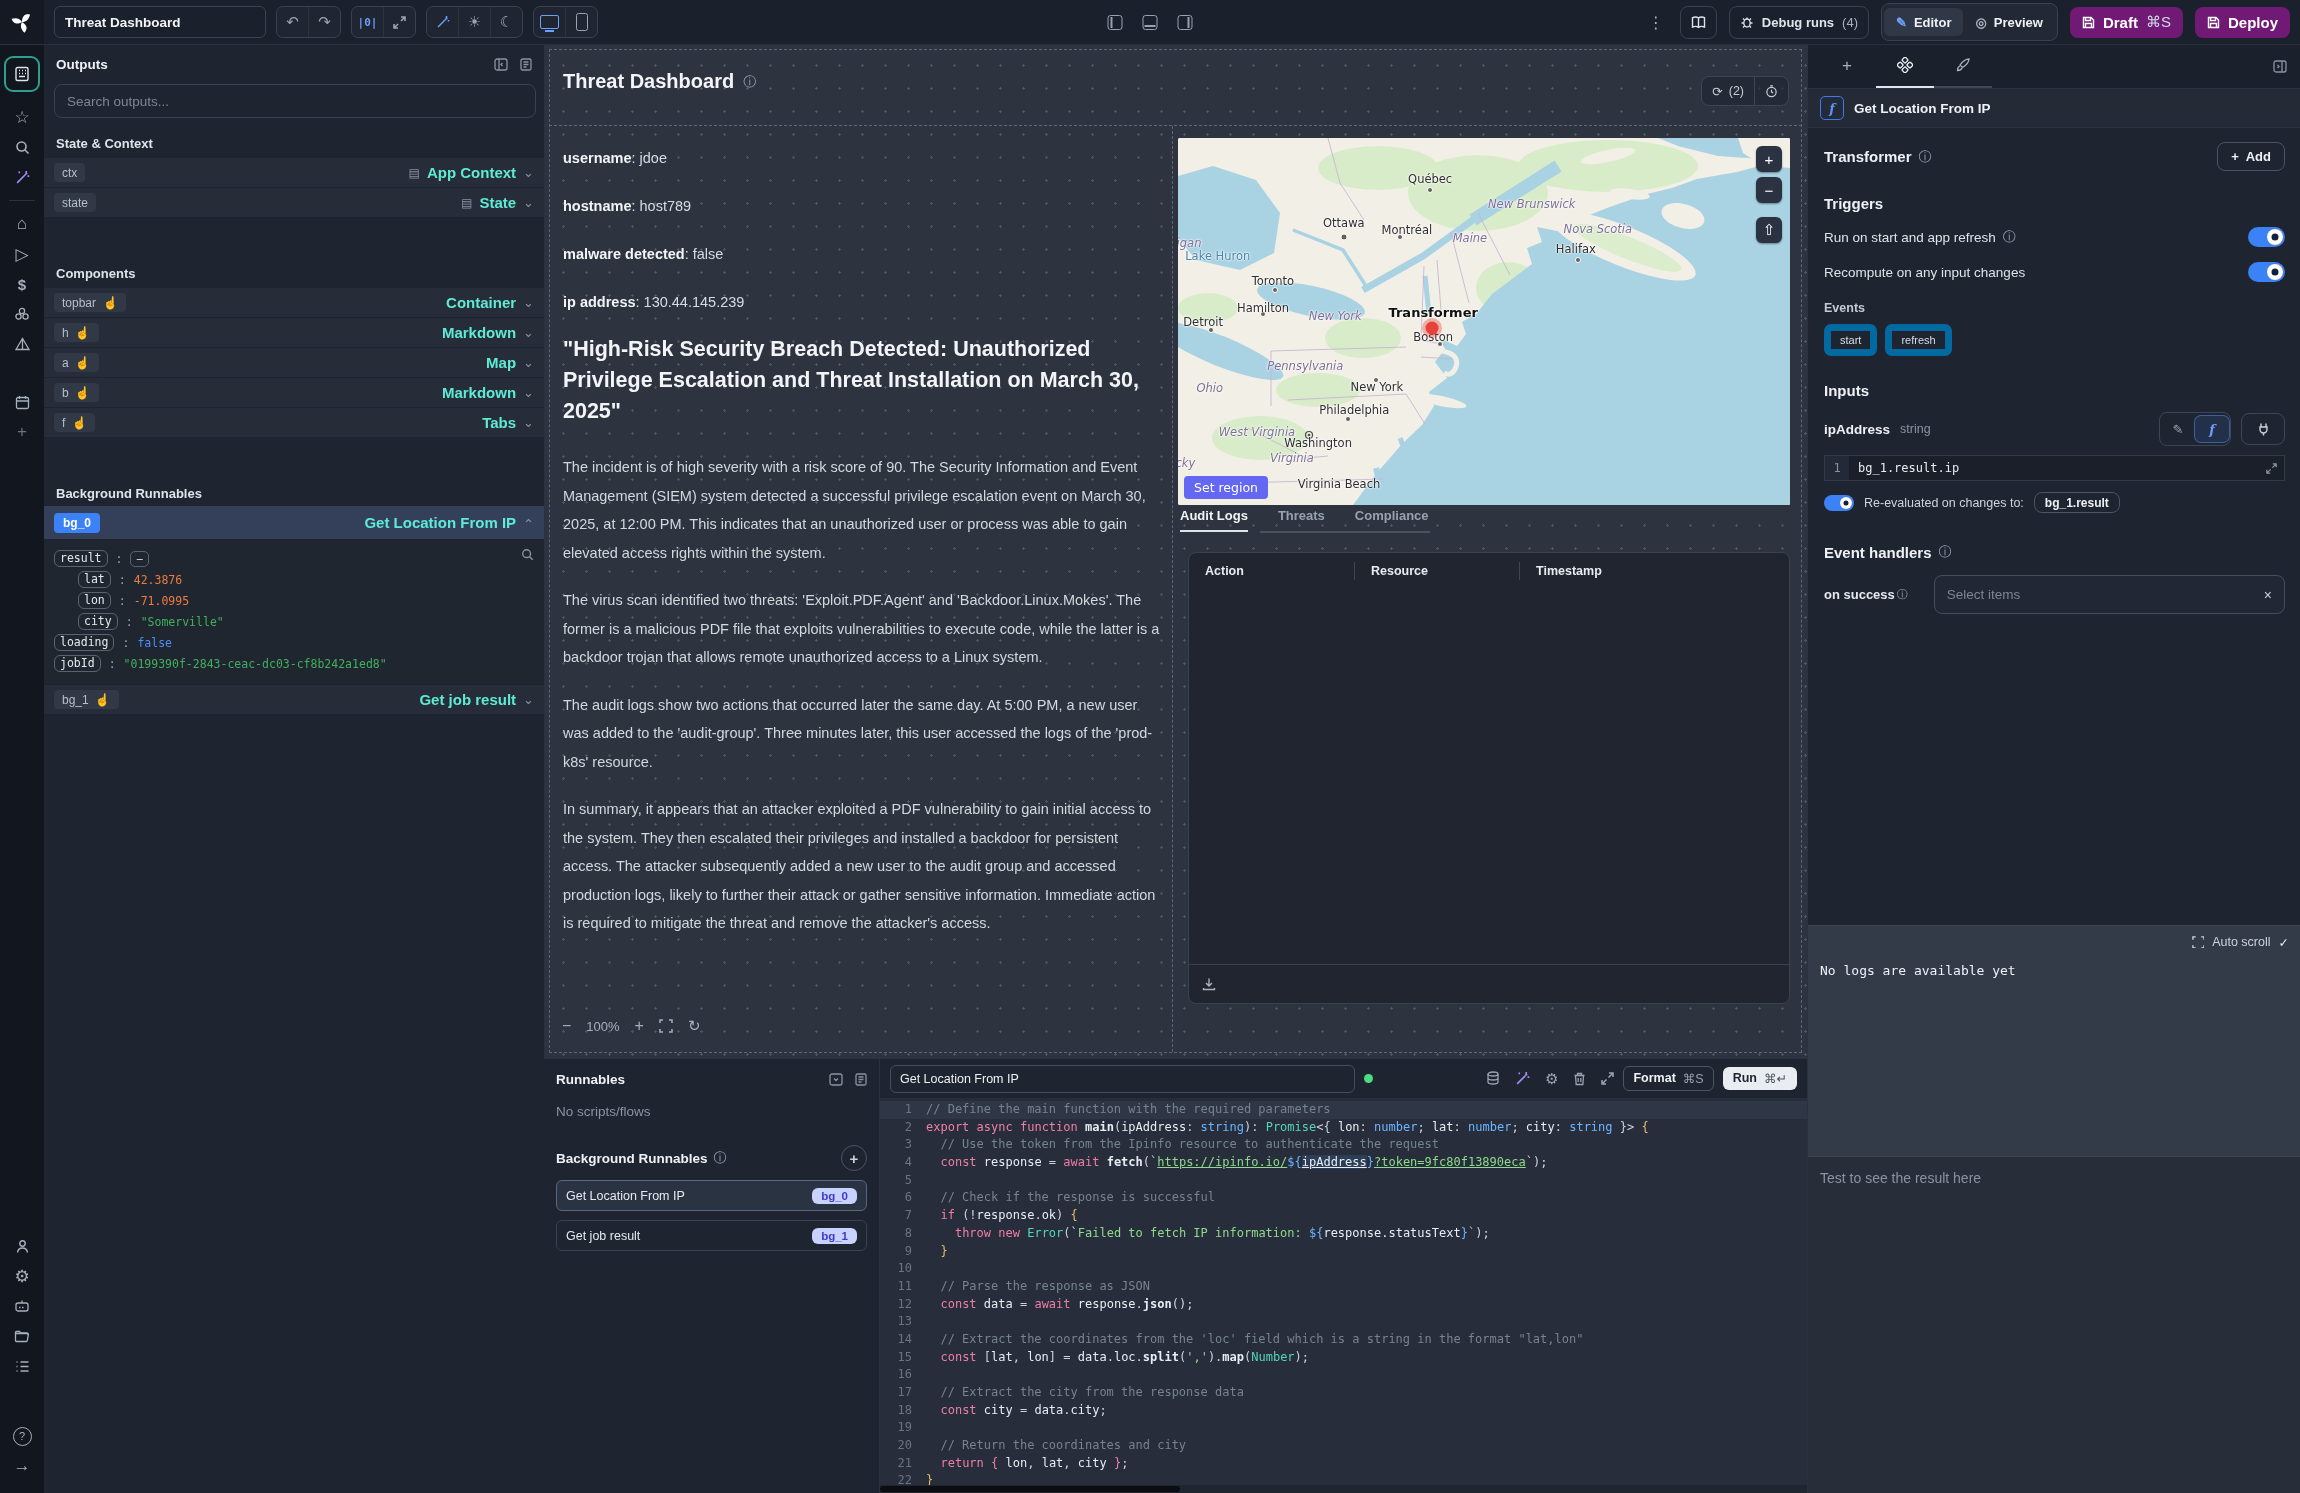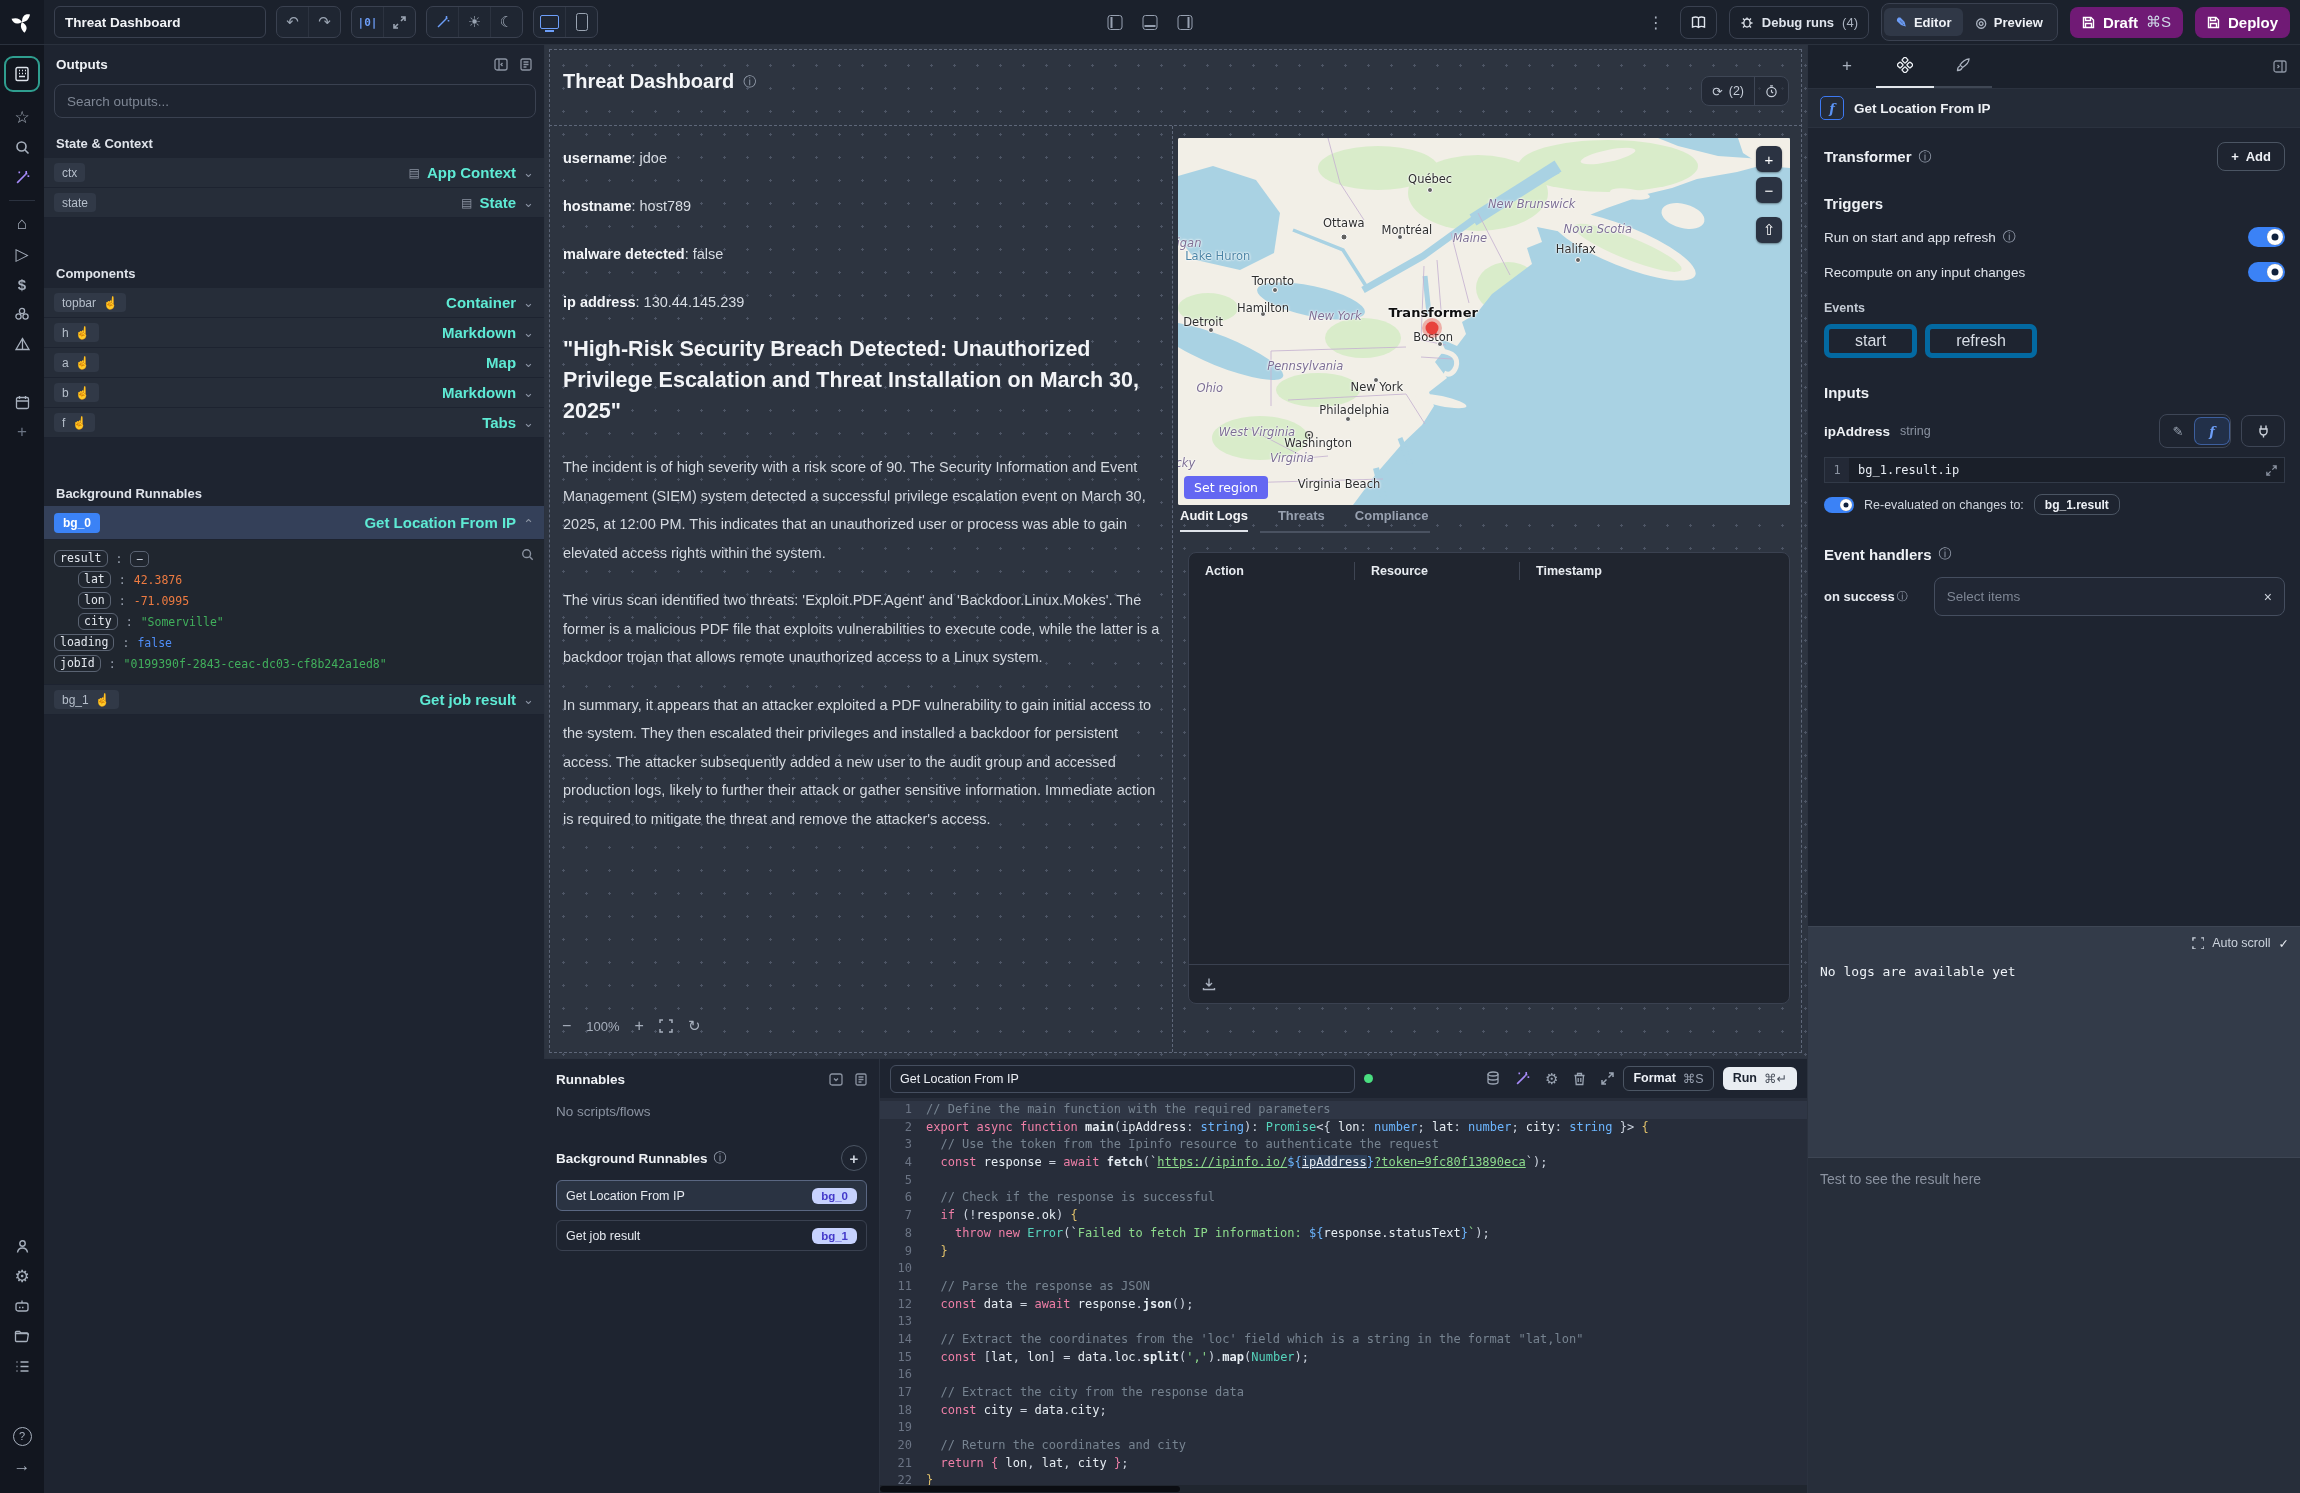--- a/index.html
+++ b/index.html
@@ -175,21 +175,21 @@
   .h15{font-size:15px;font-weight:700;color:#eef1f5;display:flex;align-items:center;gap:7px}
   .btn-add{margin-left:auto;border:1px solid #4b5563;border-radius:8px;padding:6px 13px;font-size:13px;font-weight:700;color:#eef1f6;display:flex;gap:7px;align-items:center}
   .trig-row{display:flex;align-items:center;margin-top:15px;font-size:13.5px;color:#dfe3ea;gap:7px}
   .toggle{margin-left:auto;width:37px;height:20px;background:#3b82f6;border-radius:10px;position:relative;flex:none}
   .toggle::after{content:"";position:absolute;right:2px;top:2px;width:16px;height:16px;border-radius:50%;background:#fff;
       box-shadow:inset 0 0 0 4.5px #fff,inset 0 0 0 8px #10213c}
   .toggle.sm{width:30px;height:16px;margin-left:0}
   .toggle.sm::after{width:12px;height:12px;box-shadow:inset 0 0 0 3.5px #fff,inset 0 0 0 7px #10213c}
   .lbl-sm{font-size:12.5px;font-weight:700;color:#c3cad4;margin-top:19px}
   .chips{display:flex;gap:8px;margin-top:9px}
-  .chip-evt{border:5px solid #0369a1;border-radius:7px;padding:3px 26px;font-size:16px;color:#d9dee6}
+  .chip-evt{border:7px solid #0369a1;border-radius:7px;padding:3px 9px;font-size:11px;color:#d9dee6}
   .inp-row{display:flex;align-items:center;margin-top:13px}
   .inp-name{font-weight:700;font-size:13.5px;color:#eef1f5}
   .inp-type{color:#8b93a1;font-size:12.5px;margin-left:10px}
   .seg2{margin-left:auto;display:flex;border:1px solid #3e4656;border-radius:8px;height:30px;align-items:center;padding:1px}
   .seg2 .c{width:34px;height:26px;display:flex;align-items:center;justify-content:center;color:#9aa4b2;border-radius:6px}
   .seg2 .c.on{background:#223049;box-shadow:0 0 0 1px #3d5f9e;color:#6d9ef8;
       font-family:"DejaVu Serif",serif;font-style:italic;font-weight:700}
   .plug-btn{width:42px;height:30px;border:1px solid #3e4656;border-radius:8px;display:flex;align-items:center;
       justify-content:center;color:#cdd3dc;margin-left:10px}
   .expr{margin-top:9px;height:24px;background:#1a1f29;border:1px solid #323a48;display:flex;align-items:center;
@@ -569,20 +569,21 @@
       <div class="cv-field"><b>hostname</b>: host789</div>
       <div class="cv-field"><b>malware detected</b>: false</div>
       <div class="cv-field"><b>ip address</b>: 130.44.145.239</div>
     </div>
 
   <div class="md">
     <h2>"High-Risk Security Breach Detected: Unauthorized Privilege Escalation and Threat Installation on March 30, 2025"</h2>
     <div id="md-paras">
         <p>The incident is of high severity with a risk score of 90. The Security Information and Event Management (SIEM) system detected a successful privilege escalation event on March 30, 2025, at 12:00 PM. This indicates that an unauthorized user or process was able to gain elevated access rights within the system.</p>
         <p>The virus scan identified two threats: 'Exploit.PDF.Agent' and 'Backdoor.Linux.Mokes'. The former is a malicious PDF file that exploits vulnerabilities to execute code, while the latter is a backdoor trojan that allows remote unauthorized access to a Linux system.</p>
+        <p>The audit logs show two actions that occurred later the same day. At 5:00 PM, a new user was added to the 'audit-group'. Three minutes later, this user accessed the logs of the 'prod-k8s' resource.</p>
         <p>In summary, it appears that an attacker exploited a PDF vulnerability to gain initial access to the system. They then escalated their privileges and installed a backdoor for persistent access. The attacker subsequently added a new user to the audit group and accessed production logs, likely to further their attack or gather sensitive information. Immediate action is required to mitigate the threat and remove the attacker's access.</p>
       </div>
   </div>
 
   <div class="map">
     <svg viewBox="0 0 612 367" preserveAspectRatio="none">
       <rect width="612" height="367" fill="#f2efe7"></rect>
       <g fill="#d9ecca">
         <ellipse cx="300" cy="55" rx="70" ry="38"></ellipse>
           <ellipse cx="430" cy="28" rx="90" ry="26"></ellipse>

